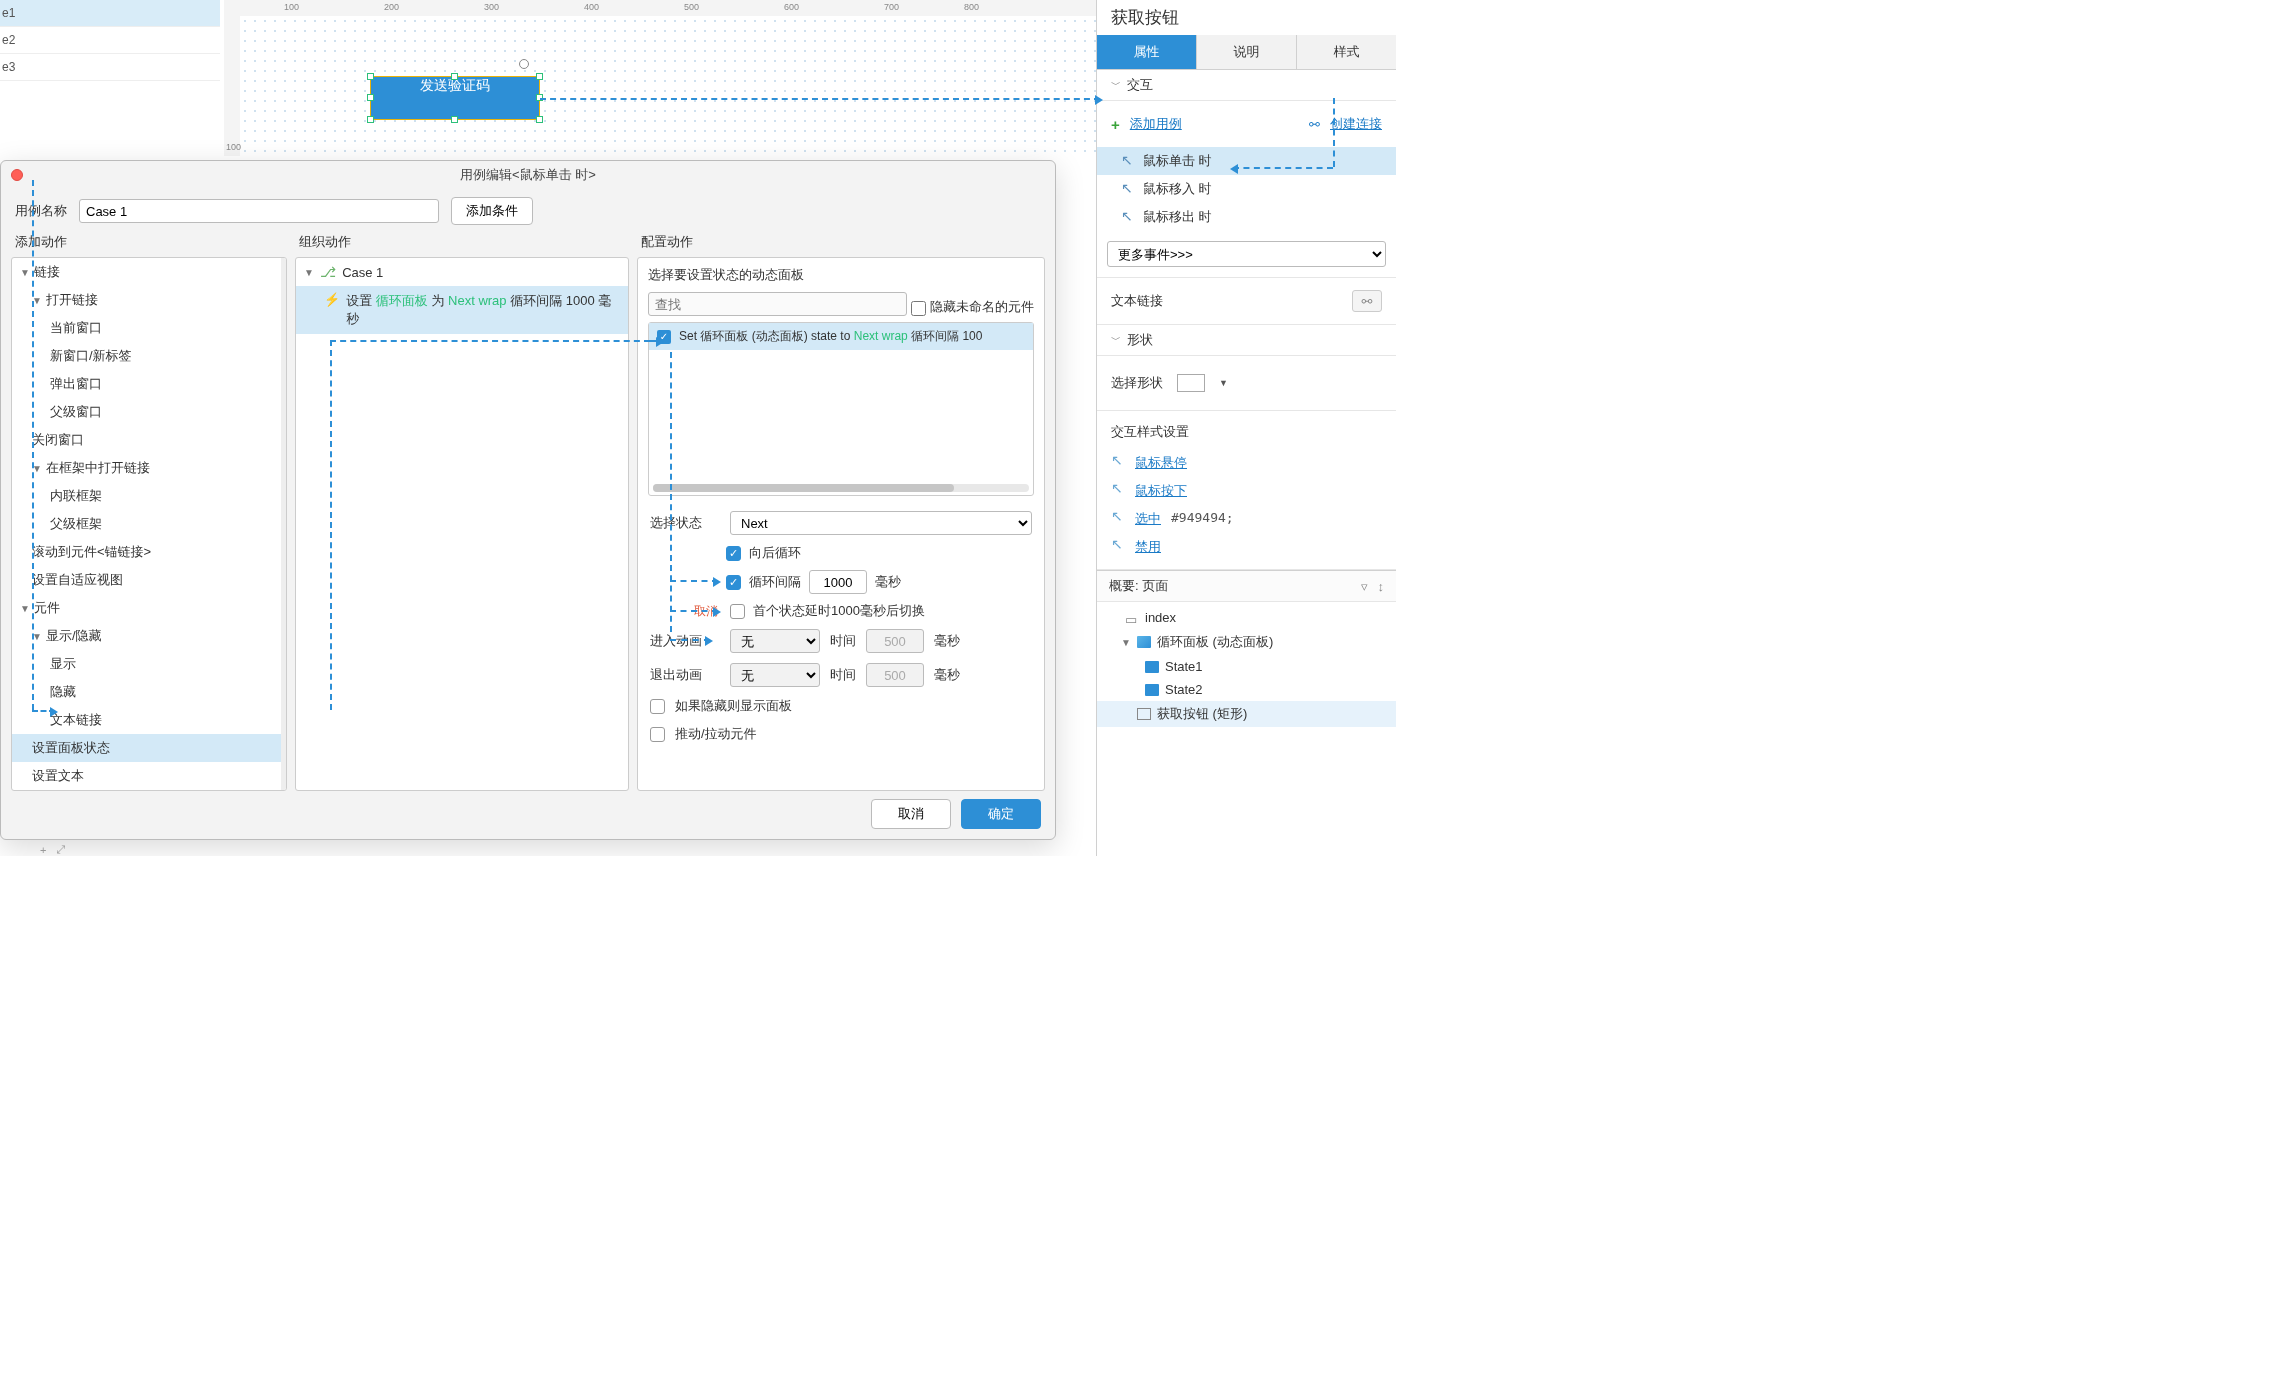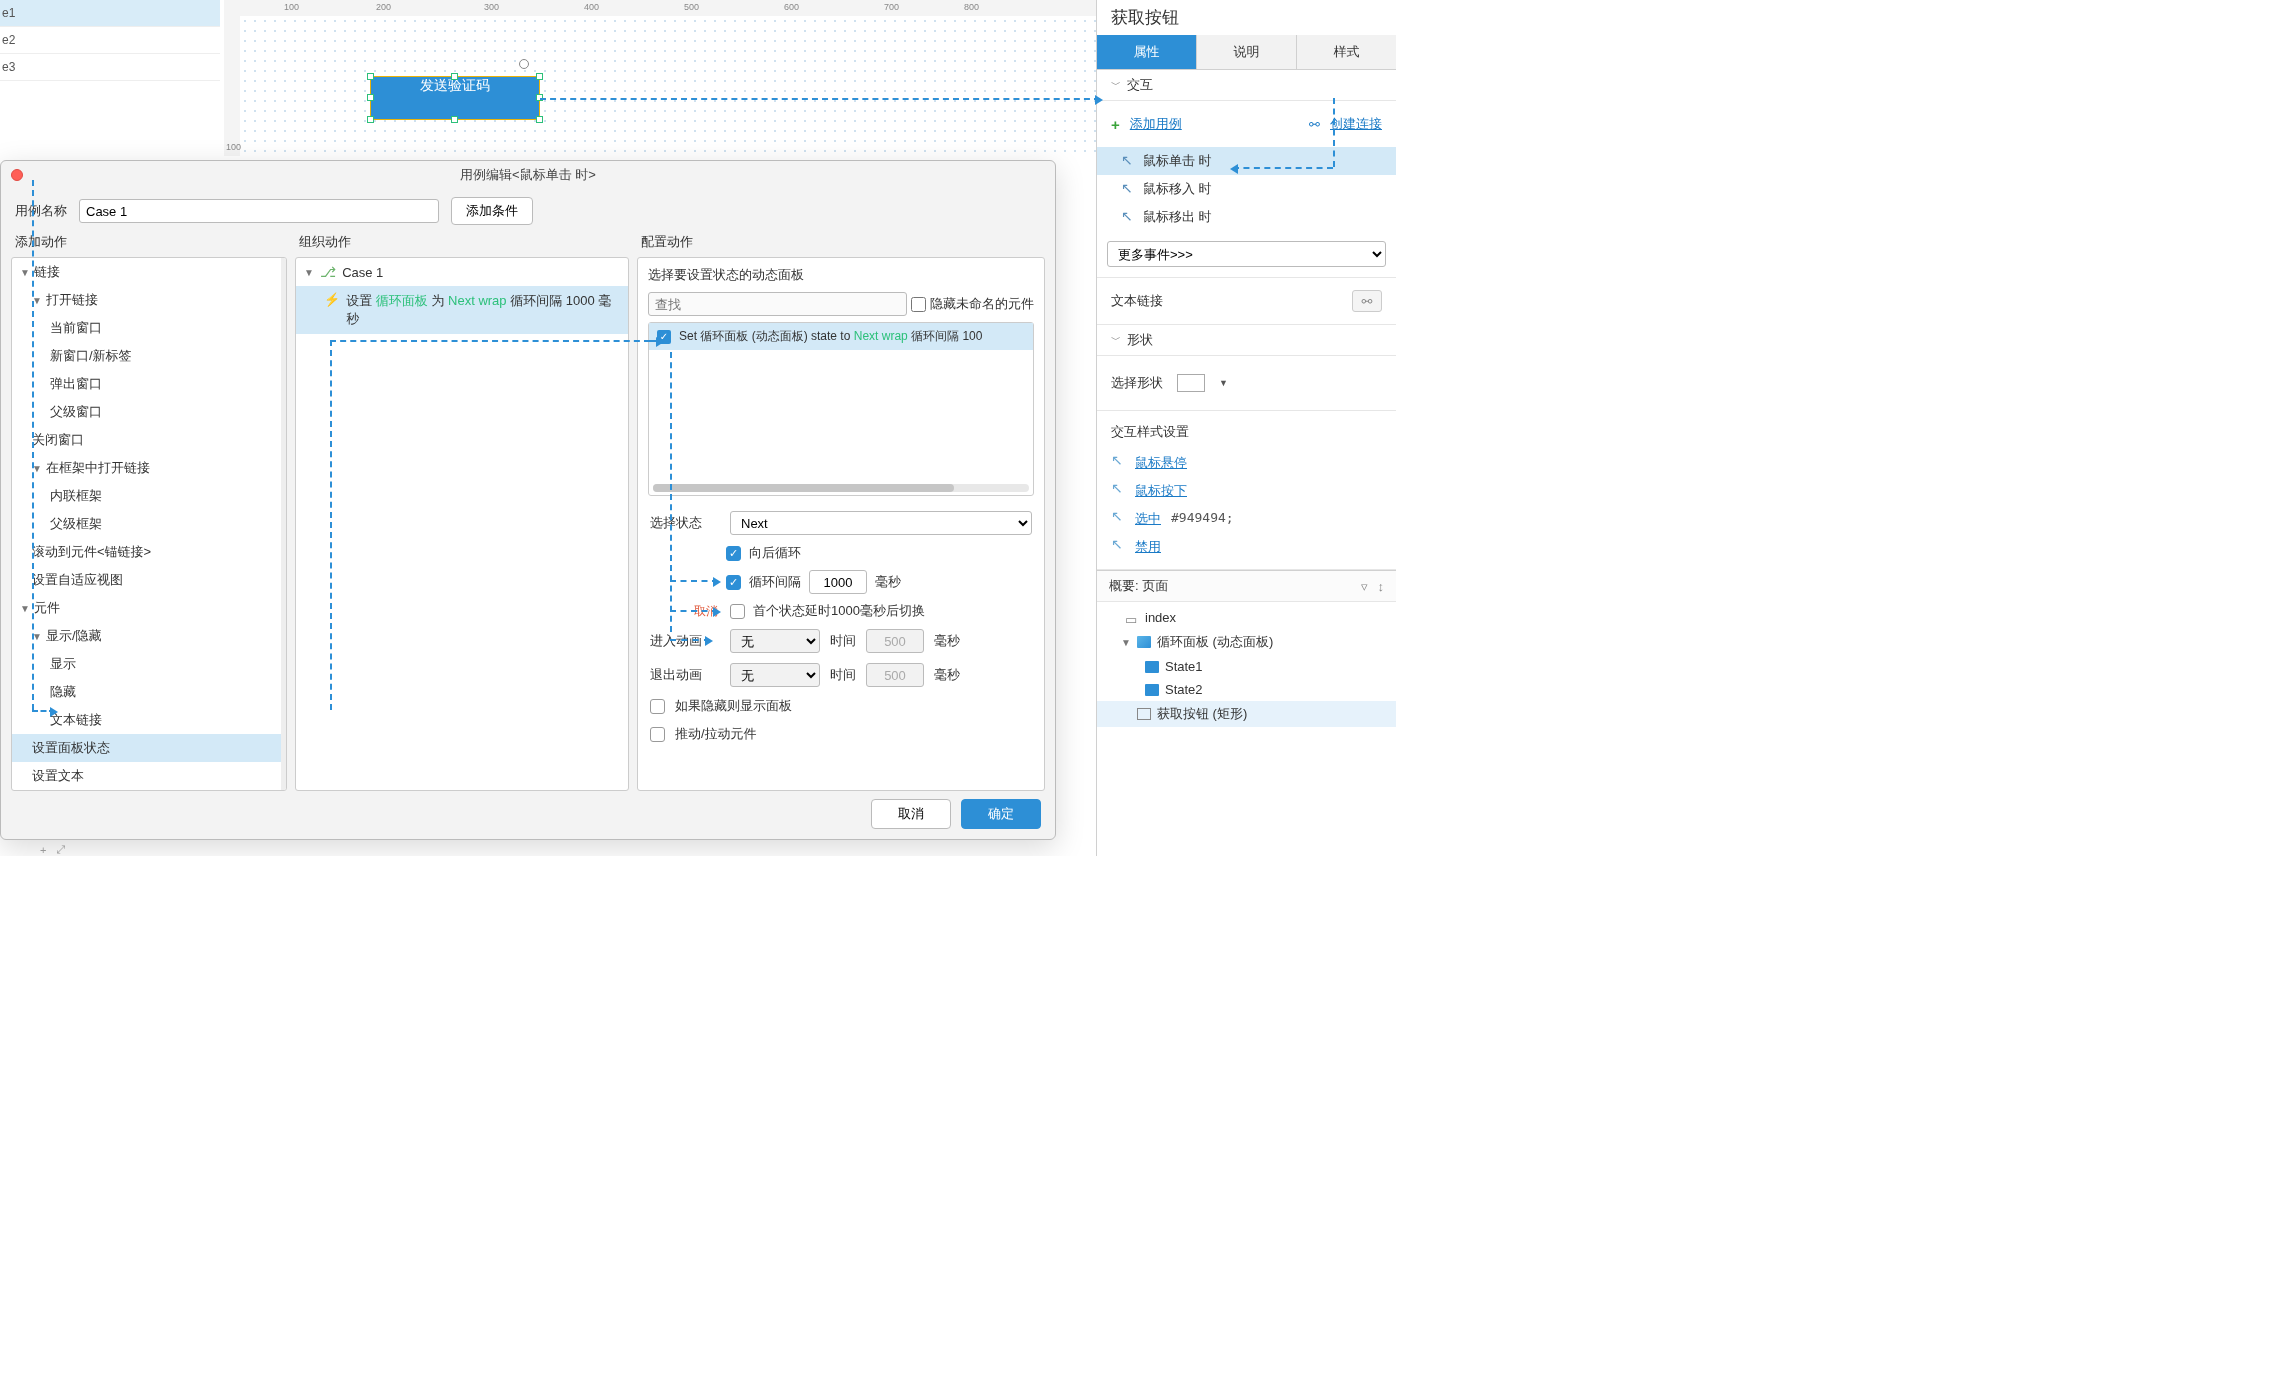--- a/index.html
+++ b/index.html
@@ -109,21 +109,21 @@
 
 .org-case { display: flex; align-items: center; gap: 6px; padding: 6px 8px; font-size: 13px; }
 .org-ico { color: #6cb36c; font-size: 14px; }
 .org-action { display: flex; align-items: flex-start; gap: 6px; padding: 6px 8px 6px 28px; font-size: 13px; background: #d3e9f7; }
 .bolt { color: #777; }
 .org-text { line-height: 1.4; }
 .org-text .g { color: #2cc07a; font-weight: 500; }
 
 
 .cfg-hdr { padding: 8px 10px; font-size: 13px; color: #333; }
-.cfg-search-row { display: flex; align-items: center; gap: 4px; padding: 0 10px 6px 10px; }
+.cfg-search-row { display: flex; align-items: flex-end; gap: 4px; padding: 0 10px 6px 10px; }
 .cfg-search { flex: 1; height: 24px; border: 1px solid #bbb; border-radius: 3px; padding: 0 6px; background: #fafafa; color: #999; font-size: 13px; }
 .chk { width: 15px; height: 15px; }
 .cfg-list { margin: 0 10px; border: 1px solid #ccc; border-radius: 3px; height: 174px; position: relative; background: #fff; }
 .cfg-item { display: flex; align-items: center; gap: 8px; padding: 5px 8px; background: #d3e9f7; font-size: 12px; white-space: nowrap; overflow: hidden; }
 .cfg-item .blue-chk { width: 14px; height: 14px; background: #2d8fd6; border-radius: 2px; display: flex; align-items: center; justify-content: center; color: #fff; font-size: 10px; flex-shrink: 0; }
 .cfg-item .g { color: #2cc07a; }
 .cfg-hscroll { position: absolute; left: 4px; right: 4px; bottom: 3px; height: 8px; background: #e8e8e8; border-radius: 4px; }
 .cfg-hscroll::after { content: ""; position: absolute; left: 0; width: 80%; height: 100%; background: #c6c6c6; border-radius: 4px; }
 
 .cfg-form { padding: 10px 12px; font-size: 13px; }
@@ -158,21 +158,21 @@
 <div class="app">
 
   <div class="canvas-area">
     <div class="left-layers">
       <div class="layer-row sel">e1</div>
       <div class="layer-row">e2</div>
       <div class="layer-row">e3</div>
     </div>
     <div class="ruler-h">
       <span class="ruler-tick" style="left:60px">100</span>
-      <span class="ruler-tick" style="left:152px">200</span>
+      <span class="ruler-tick" style="left:160px">200</span>
       <span class="ruler-tick" style="left:260px">300</span>
       <span class="ruler-tick" style="left:360px">400</span>
       <span class="ruler-tick" style="left:460px">500</span>
       <span class="ruler-tick" style="left:560px">600</span>
       <span class="ruler-tick" style="left:660px">700</span>
       <span class="ruler-tick" style="left:740px">800</span>
     </div>
     <div class="ruler-v">
       <span class="rv-tick" style="top:126px">100</span>
     </div>

